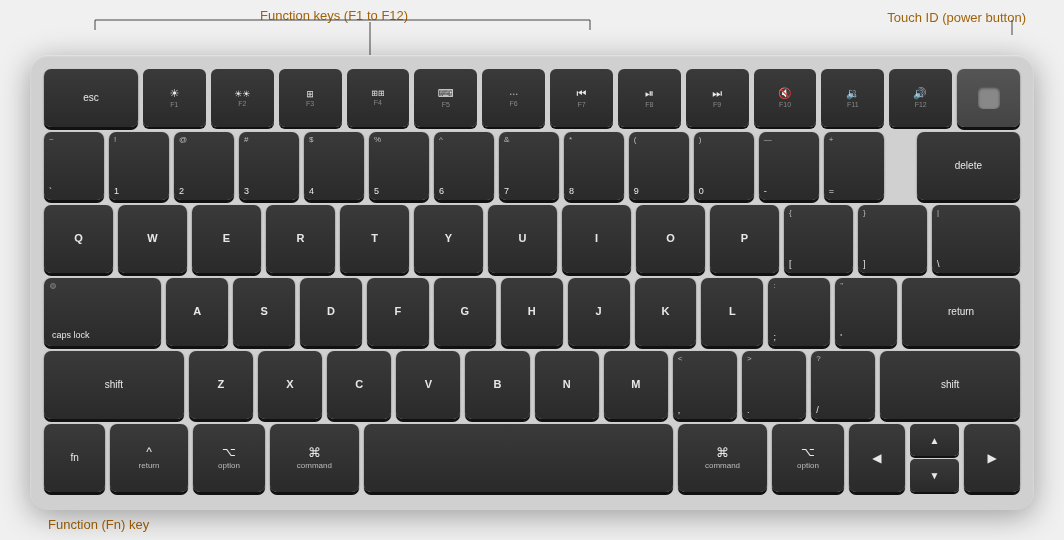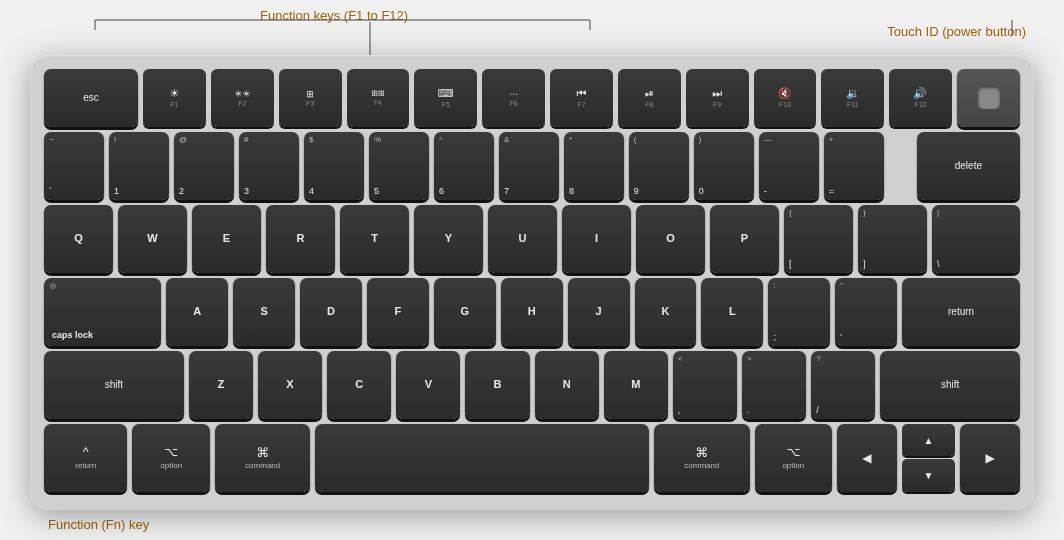--- a/index.html
+++ b/index.html
@@ -68,21 +68,21 @@
 
     .key .tl { position: absolute; top: 3px; left: 5px; font-size: 8px; color: #bbb; }
     .key .bl { position: absolute; bottom: 3px; left: 5px; font-size: 9px; color: #e8e8e8; }
     .key .center { font-size: 11px; font-weight: 600; color: #e8e8e8; }
 
     
     .key-esc { flex: 1.4; }
     .key-delete { flex: 1.8; margin-left: 28px; }
     .key-tab { flex: 1.6; }
     .key-backslash { flex: 1.3; }
-    .key-caps { flex: 1.9; font-weight: bold; }
+    .key-caps { flex: 1.9; }
     .key-return { flex: 2.0; }
     .key-shift-l { flex: 2.3; }
     .key-shift-r { flex: 2.3; }
     .key-fn { flex: 1.0; }
     .key-control { flex: 1.3; }
     .key-option { flex: 1.2; }
     .key-command-l { flex: 1.5; }
     .key-space { flex: 5.5; }
     .key-command-r { flex: 1.5; }
     .key-option-r { flex: 1.2; }
@@ -132,21 +132,21 @@
       flex: 1;
       min-width: 0;
     }
     .fkey .f-icon { font-size: 11px; }
     .fkey .f-num { font-size: 7px; color: #888; margin-top: 1px; }
   </style>
 </head>
 <body>
 
 <div class="annotation-label" style="top:8px; left:260px;">Function keys (F1 to F12)</div>
-<div class="annotation-label" style="top:24px; right:38px;">Touch ID (power button)</div>
+<div class="annotation-label" style="top:10px; right:38px;">Touch ID (power button)</div>
 <div class="annotation-label" style="bottom:8px; left:48px;margin-top:29px;">Function (Fn) key</div>
 
 <svg style="position:absolute; top:0; left:0; width:1064px; height:540px; pointer-events:none;">
 
   <line x1="95" y1="20" x2="95" y2="30" stroke="#444" stroke-width="1"></line>
   <line x1="95" y1="20" x2="590" y2="20" stroke="#444" stroke-width="1"></line>
   <line x1="590" y1="20" x2="590" y2="30" stroke="#444" stroke-width="1"></line>
 
   <line x1="1012" y1="20" x2="1012" y2="35" stroke="#444" stroke-width="1"></line>
 
@@ -389,20 +389,21 @@
         <span class="bl">.</span>
       </div>
       <div class="key">
         <span class="tl">?</span>
         <span class="bl">/</span>
       </div>
       <div class="key key-shift-r" style="font-size:10px;">shift</div>
     </div>
 
     <div class="key-row">
+      <div class="key key-fn" style="font-size:10px;">fn</div>
       <div class="key key-control" style="font-size:9px; flex-direction:column; gap:1px;">
         <span style="font-size:12px;">^</span>
         <span style="font-size:8px; color:#bbb;">return</span>
       </div>
       <div class="key key-option" style="flex-direction:column; gap:1px;">
         <span style="font-size:12px;">⌥</span>
         <span style="font-size:8px; color:#bbb;">option</span>
       </div>
       <div class="key key-command-l" style="flex-direction:column; gap:1px;">
         <span style="font-size:13px;">⌘</span>

